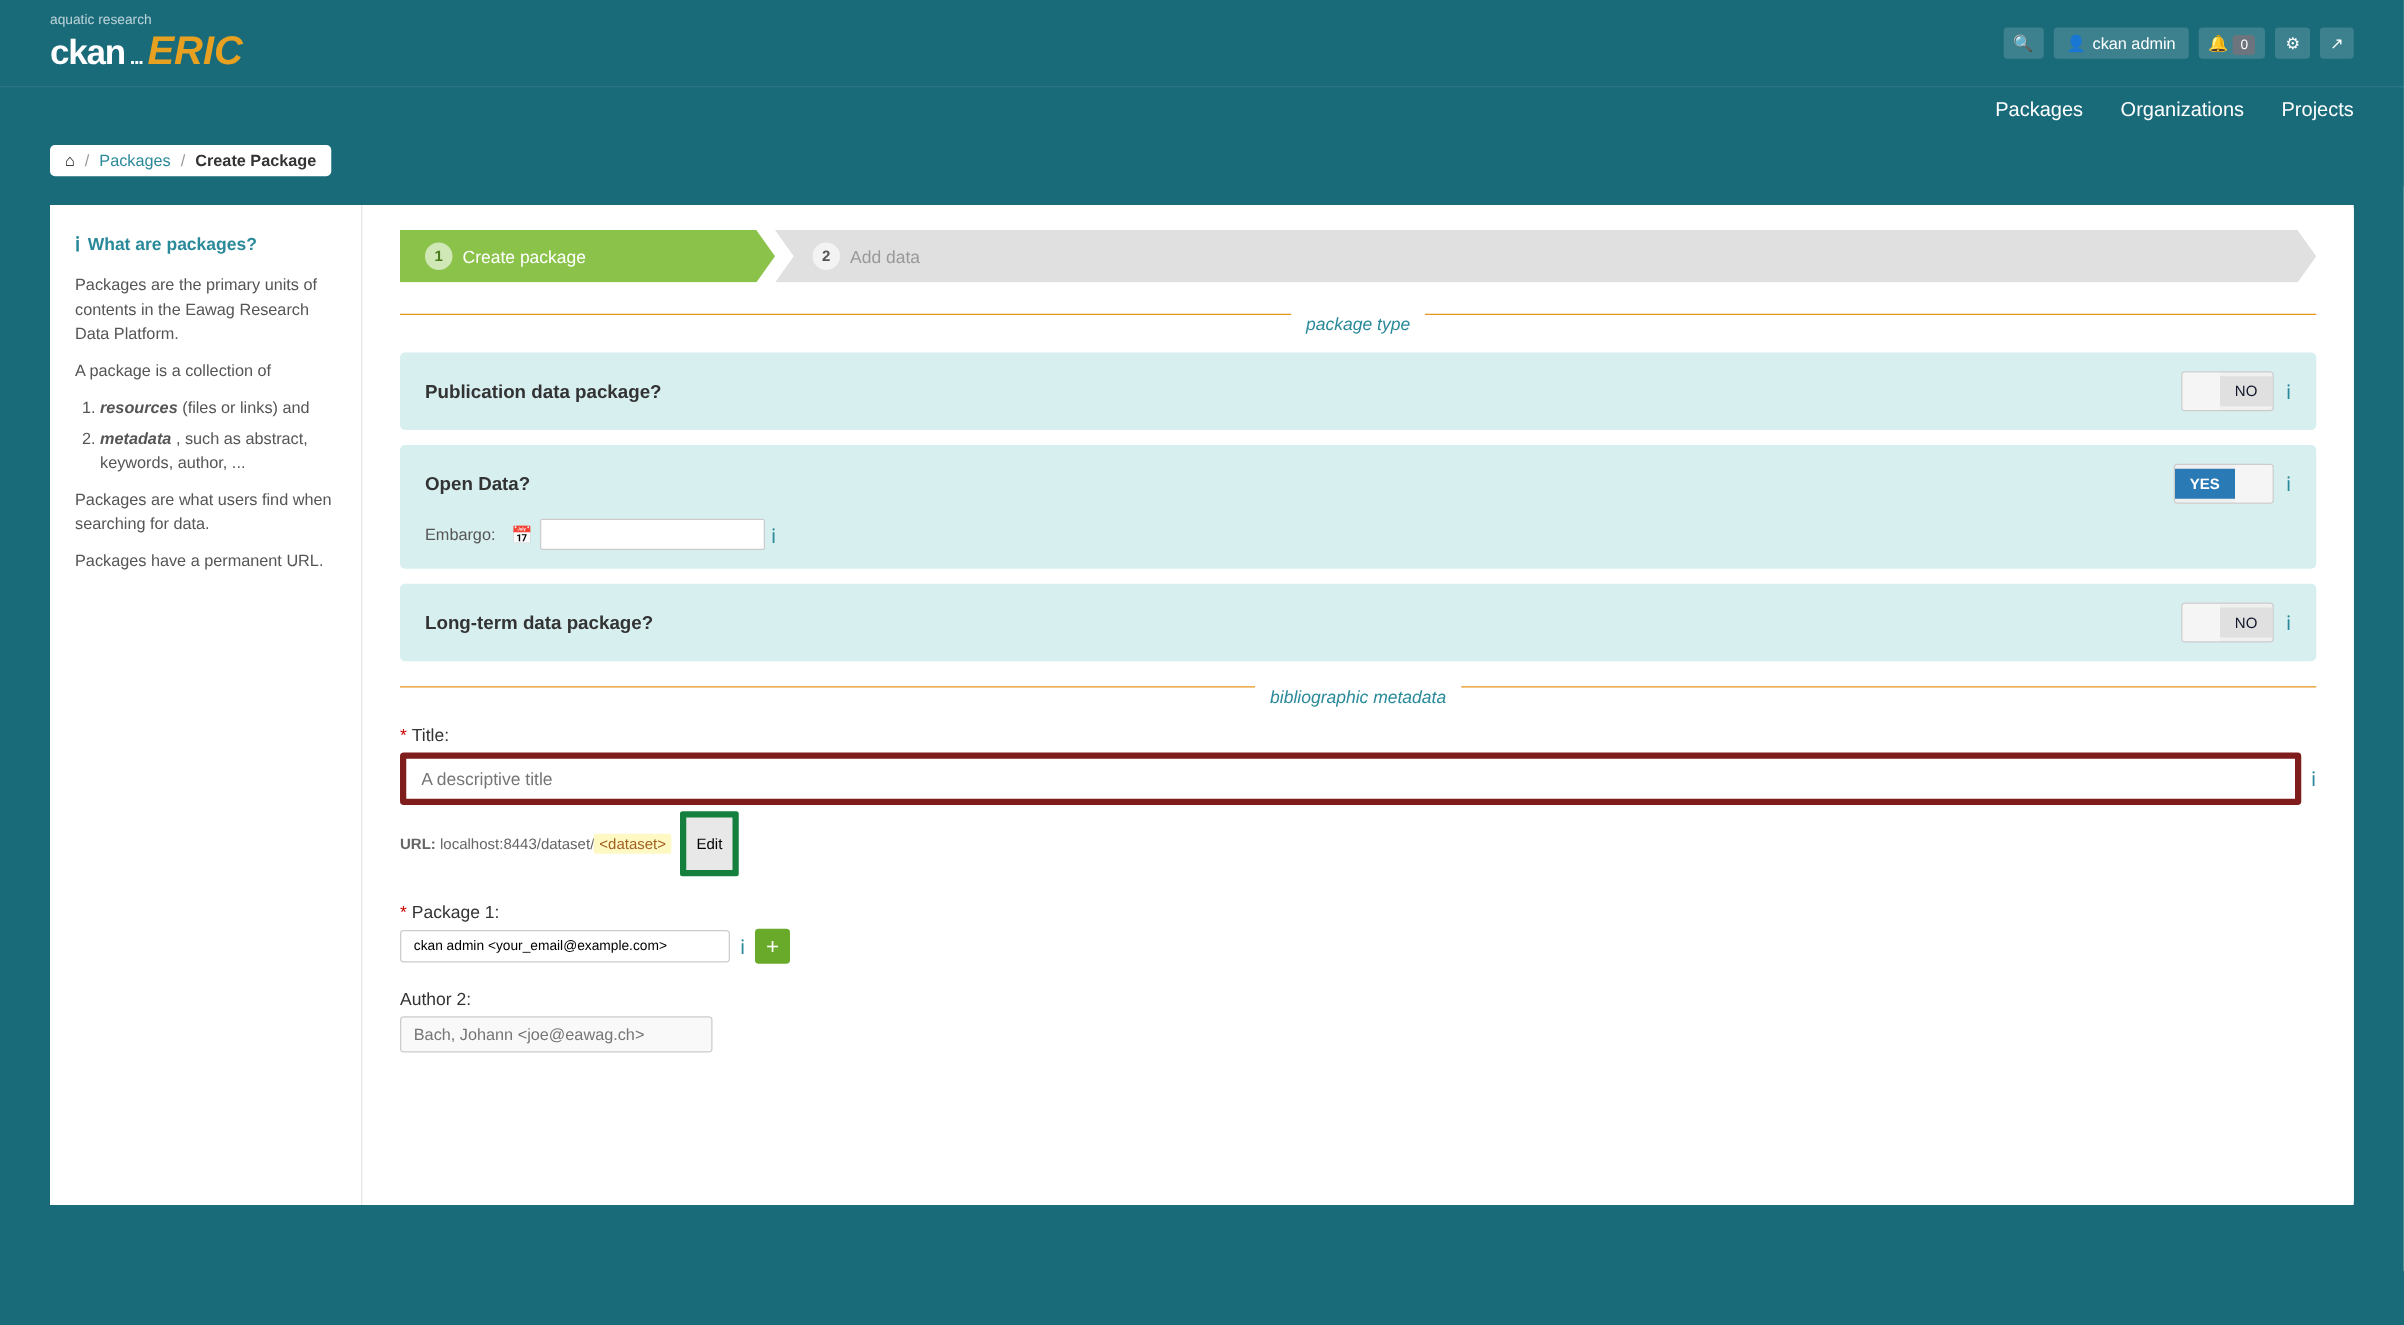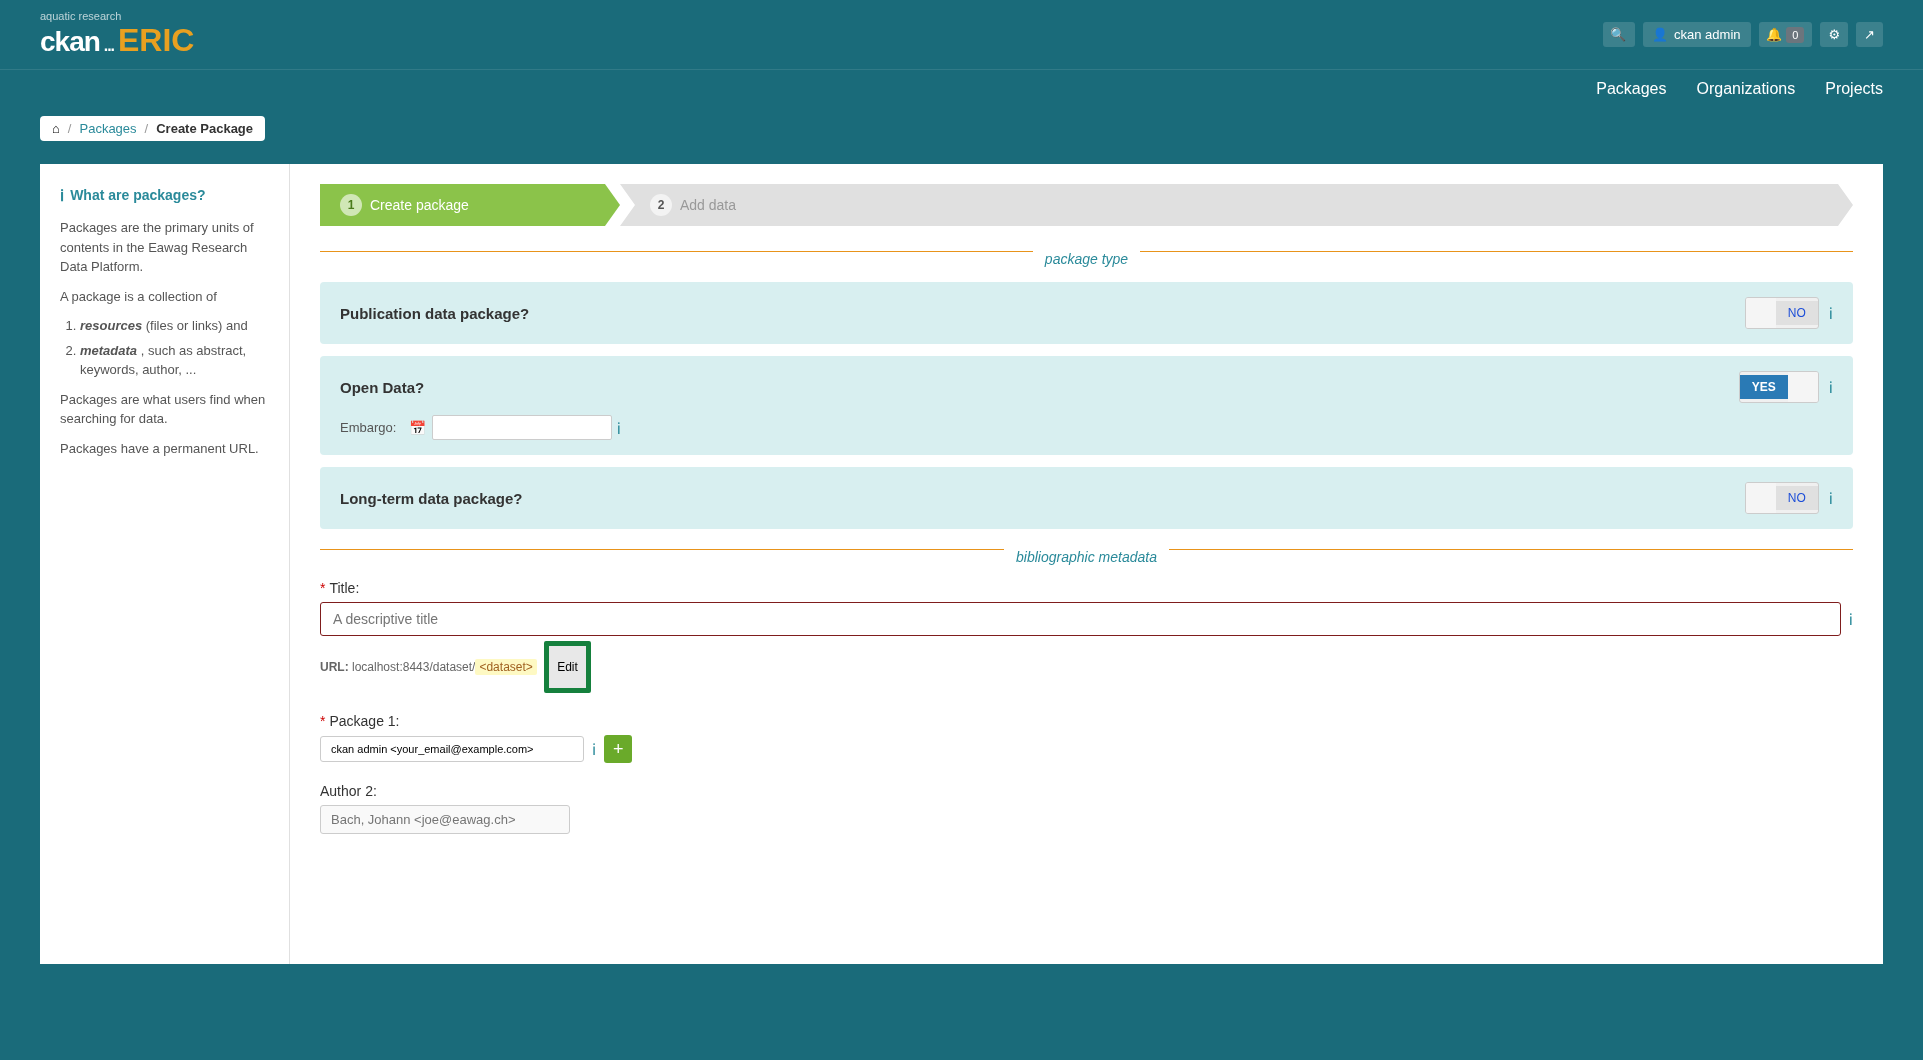--- a/index.html
+++ b/index.html
@@ -24,20 +24,21 @@
       align-items: center;
     }
     .logo-text {
       color: white;
       font-size: 28px;
       font-weight: bold;
       letter-spacing: -1px;
     }
     .logo-eric {
       color: #e8a020;
+      font-style: italic;
       font-size: 32px;
       font-weight: bold;
     }
     .logo-sub {
       color: rgba(255,255,255,0.7);
       font-size: 11px;
       display: block;
       text-align: left;
     }
     .logo-dots {
@@ -283,21 +284,21 @@
       background: #2a7ab5;
       color: white;
       border: none;
       padding: 5px 12px;
       cursor: pointer;
       font-size: 12px;
       font-weight: bold;
     }
     .toggle-btn-no-active {
       background: #e0e0e0;
-      color: #1d4ed8;
+      color: #0f172a;
       border: none;
       padding: 5px 12px;
       cursor: pointer;
       font-size: 12px;
     }
     .toggle-spacer {
       width: 30px;
       height: 30px;
       background: #f5f5f5;
     }
@@ -348,21 +349,21 @@
       margin-bottom: 6px;
       display: flex;
       align-items: center;
       gap: 4px;
     }
     .field-required {
       color: #c00;
     }
     .field-input {
       width: 100%;
-      border: 1px solid #7f1d1d;
+      border: 5px solid #7f1d1d;
       padding: 8px 12px;
       font-size: 14px;
       border-radius: 3px;
       color: #999;
     }
     .url-hint {
       font-size: 12px;
       color: #666;
       margin-top: 5px;
     }

